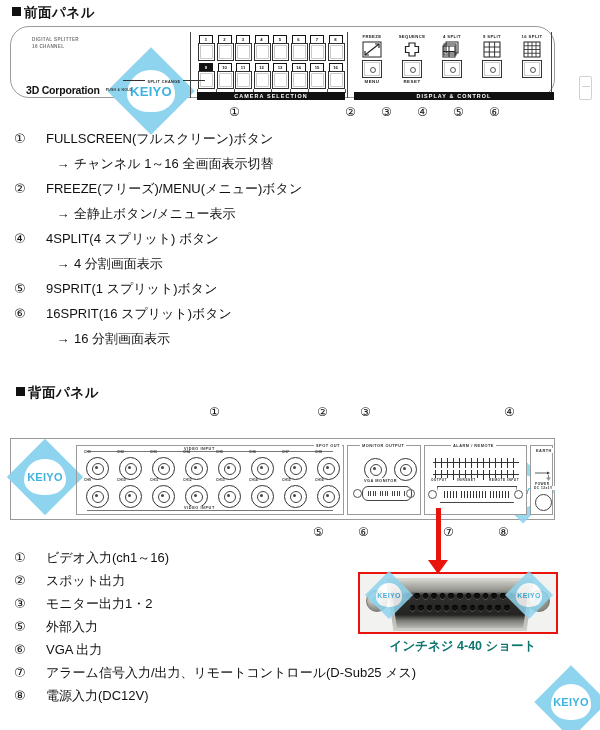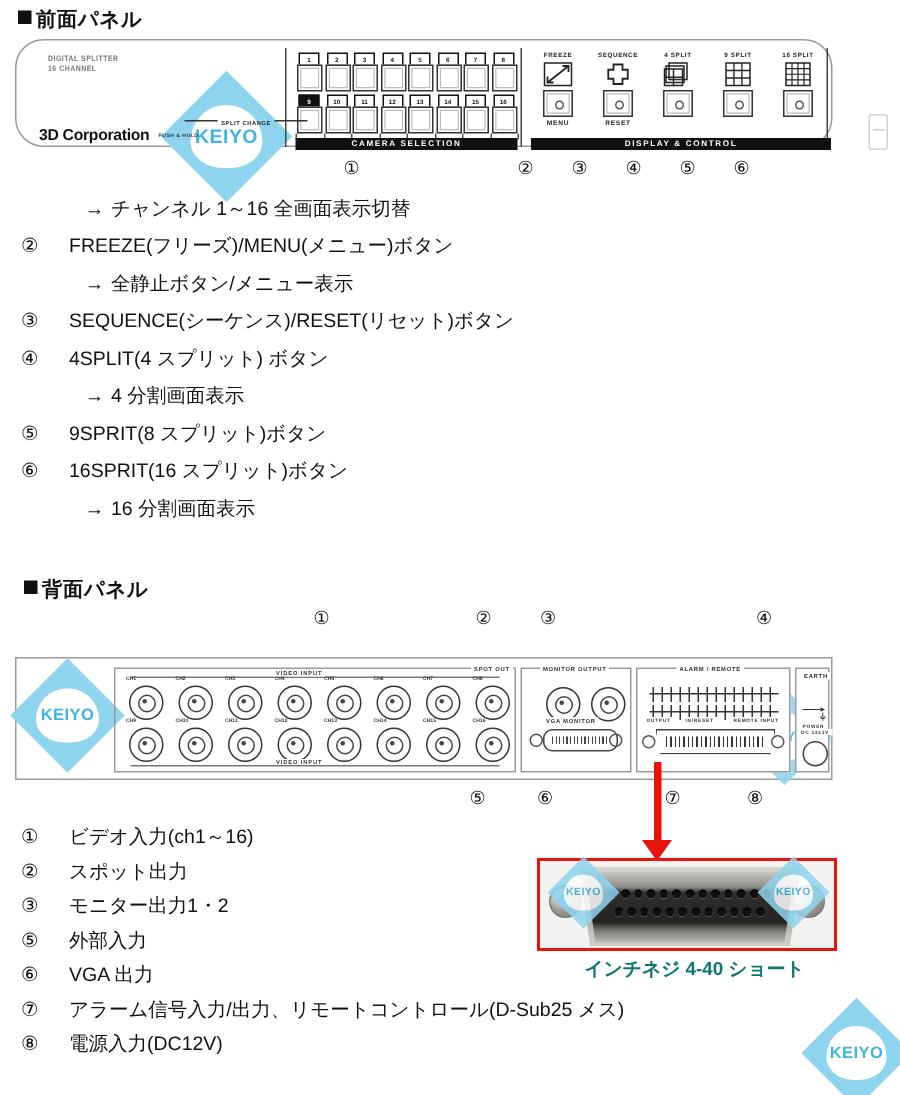--- a/index.html
+++ b/index.html
@@ -532,27 +532,27 @@
   <div class="cnum" style="left:229px;top:106px;">①</div>
   <div class="cnum" style="left:345px;top:106px;">②</div>
   <div class="cnum" style="left:381px;top:106px;">③</div>
   <div class="cnum" style="left:417px;top:106px;">④</div>
   <div class="cnum" style="left:453px;top:106px;">⑤</div>
   <div class="cnum" style="left:489px;top:106px;">⑥</div>
 
   <div class="tiny-corner"></div>
 
   <div class="list" id="front-list">
+      <div class="li"><span class="mk">①</span><span>FULLSCREEN(フルスクリーン)ボタン</span></div>
       <div class="li"><span class="sub"><span class="arrow">→</span><span>チャンネル 1～16  全画面表示切替</span></span></div>
       <div class="li"><span class="mk">②</span><span>FREEZE(フリーズ)/MENU(メニュー)ボタン</span></div>
       <div class="li"><span class="sub"><span class="arrow">→</span><span>全静止ボタン/メニュー表示</span></span></div>
-      <div class="li"><span class="mk">③</span><span>SEQUENCE(シーケンス)/RESET(リセット)ボタン</span></div>
       <div class="li"><span class="mk">④</span><span>4SPLIT(4 スプリット) ボタン</span></div>
       <div class="li"><span class="sub"><span class="arrow">→</span><span>4 分割画面表示</span></span></div>
-      <div class="li"><span class="mk">⑤</span><span>9SPRIT(8 スプリット)ボタン</span></div>
+      <div class="li"><span class="mk">⑤</span><span>9SPRIT(1 スプリット)ボタン</span></div>
       <div class="li"><span class="mk">⑥</span><span>16SPRIT(16 スプリット)ボタン</span></div>
       <div class="li"><span class="sub"><span class="arrow">→</span><span>16 分割画面表示</span></span></div>
     </div>
 
   <div class="sec-head" style="left:16px;top:384px;">
     <span class="sq"></span><span>背面パネル</span>
   </div>
 
   <div class="cnum" style="left:209px;top:406px;">①</div>
   <div class="cnum" style="left:317px;top:406px;">②</div>

